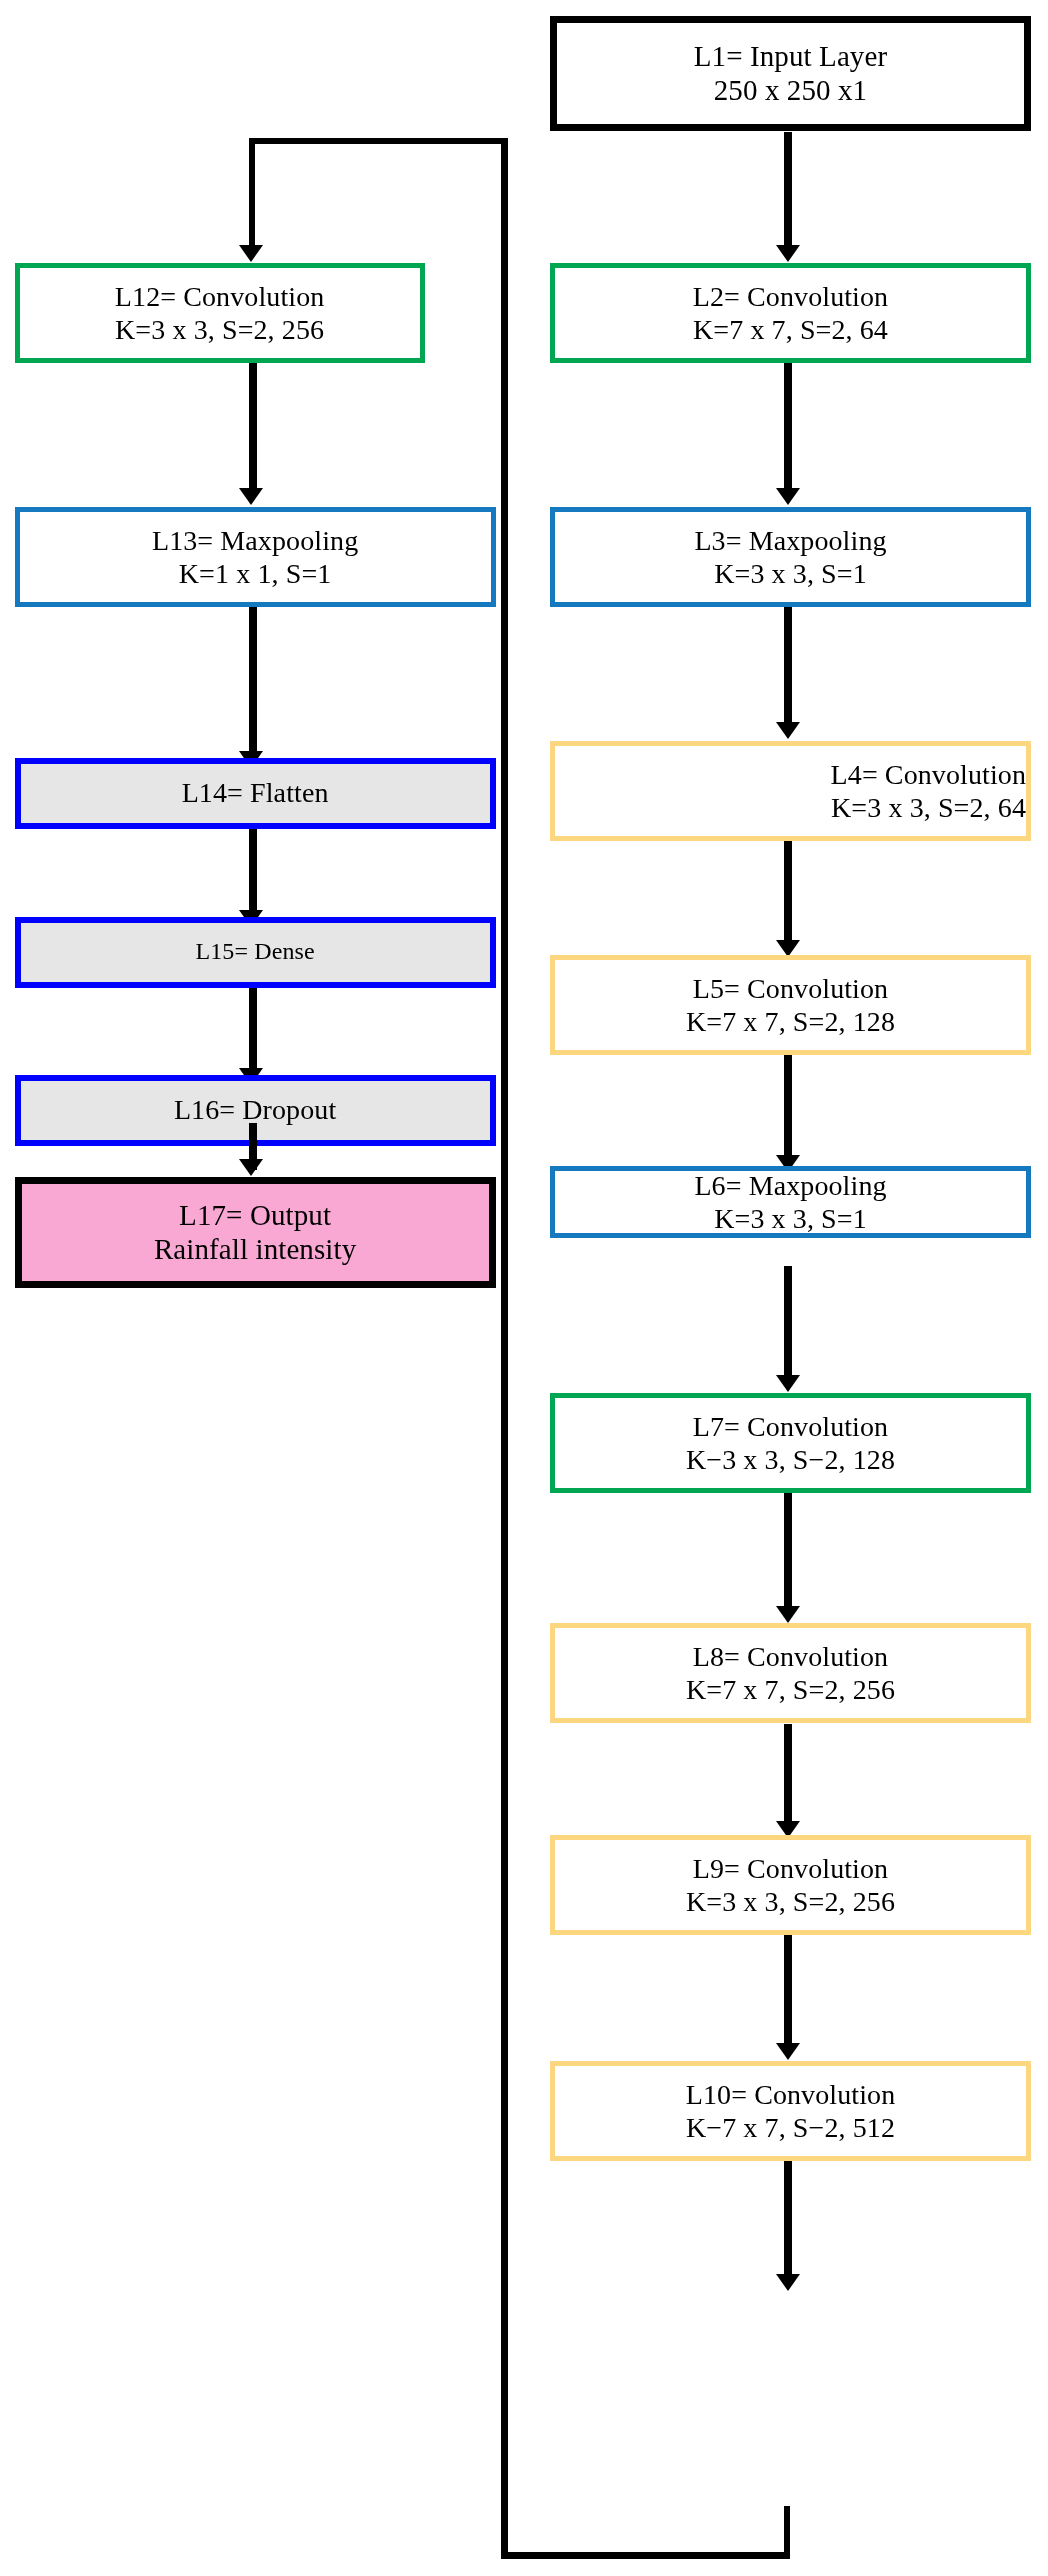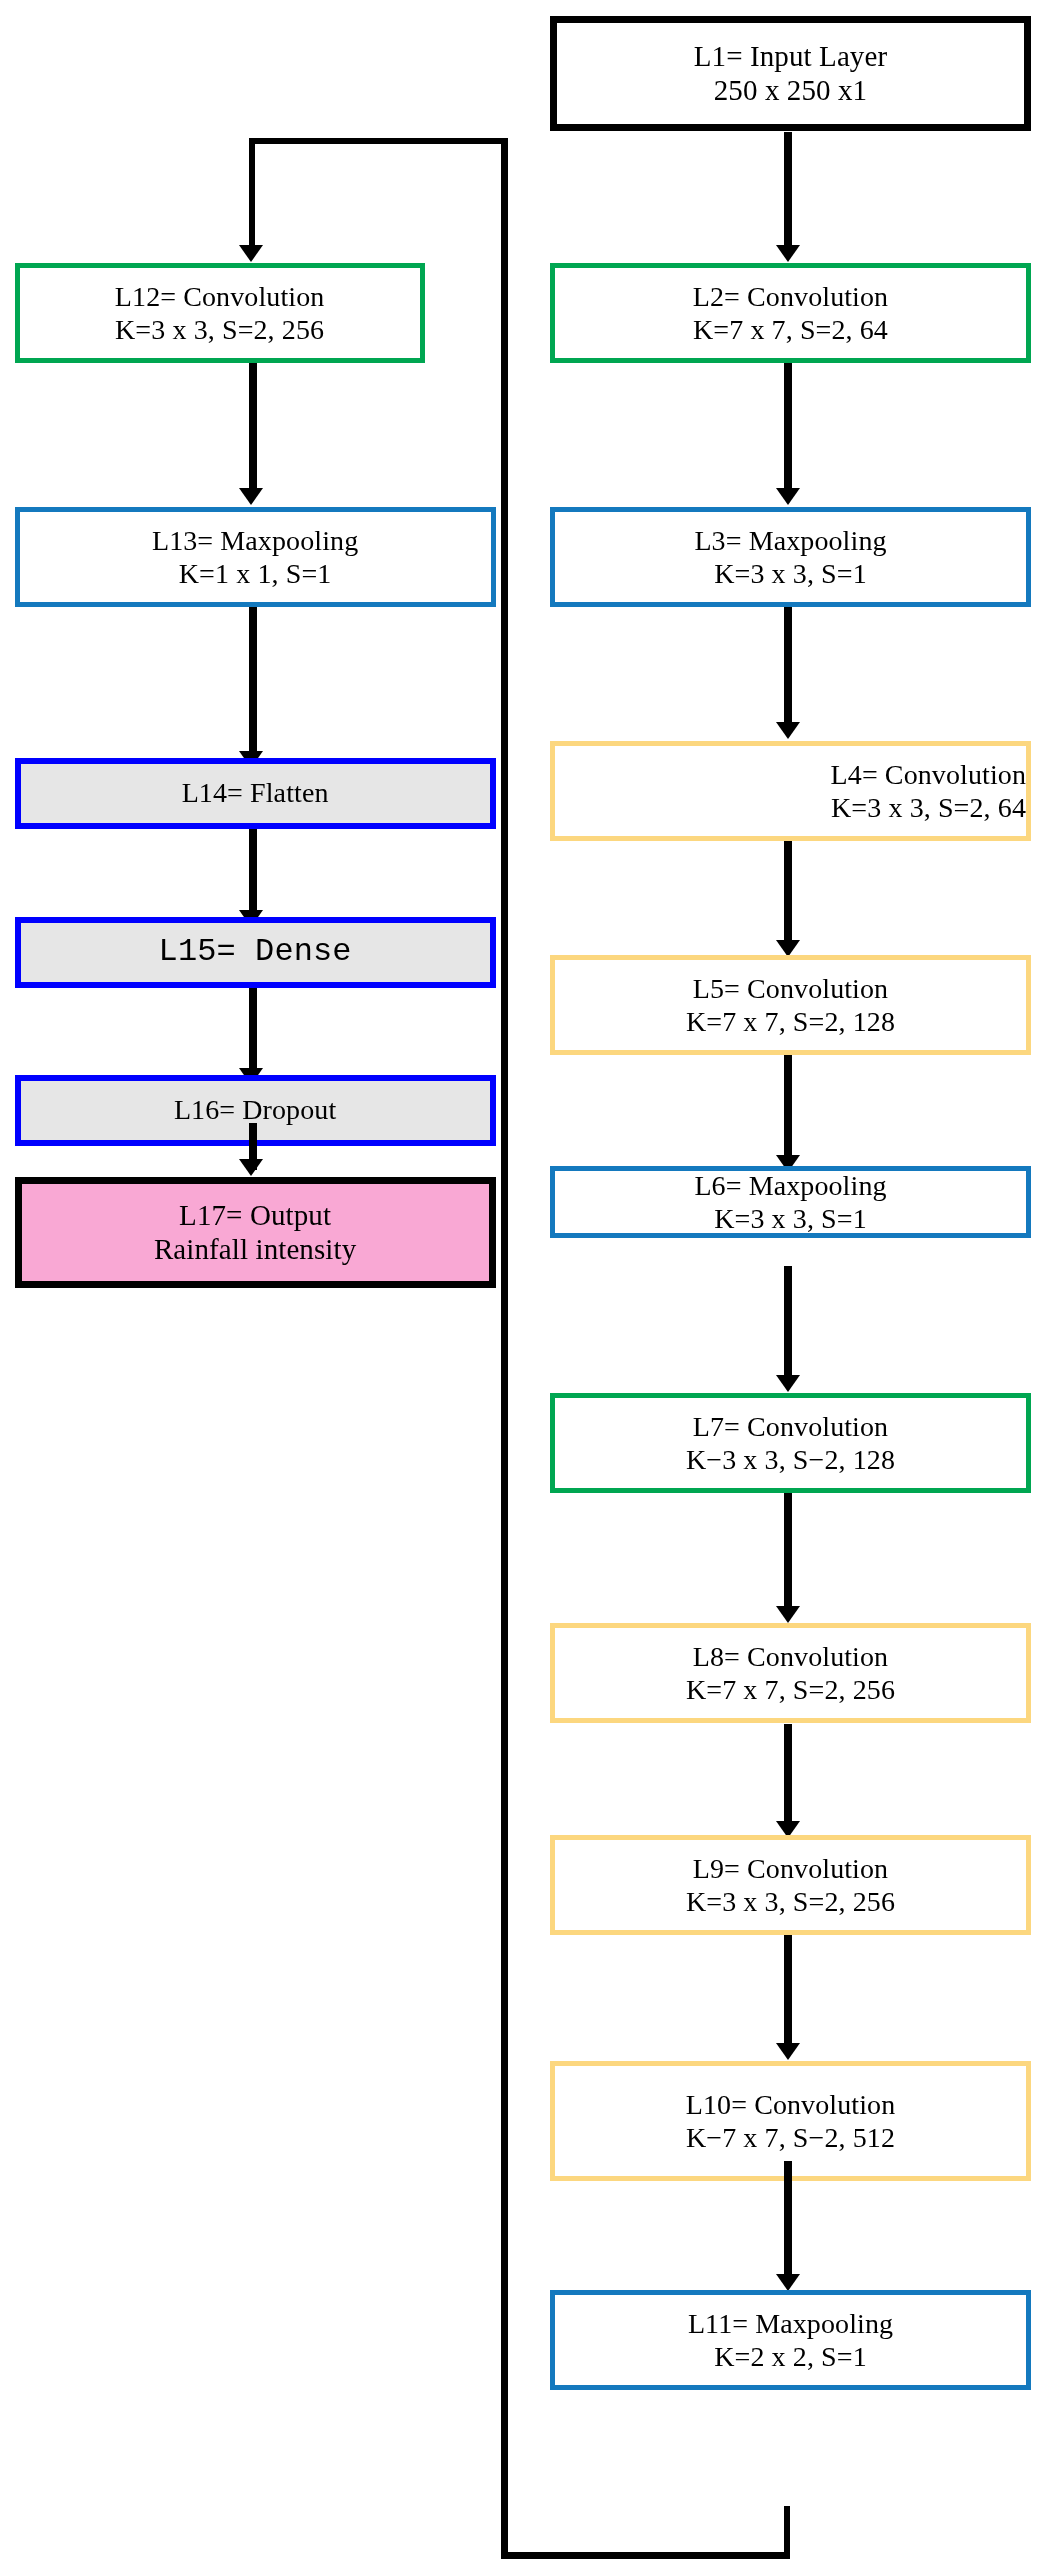--- a/index.html
+++ b/index.html
@@ -122,31 +122,27 @@
   <div class="seg" style="left:784px; top:1724px; width:7.6px; height:102px;"></div>
   <div class="arrowhead" style="left:776px; top:1821px;"></div>
 
   <div class="node b-yellow" style="left:550px; top:1835px; width:481px; height:100px; font-size:28px;">
     <span class="ln ln1">L9= Convolution</span>
     <span class="ln ln2">K=3 x 3, S=2, 256</span>
   </div>
   <div class="seg" style="left:784px; top:1935px; width:7.6px; height:111px;"></div>
   <div class="arrowhead" style="left:776px; top:2043px;"></div>
 
-  <div class="node b-yellow" style="left:550px; top:2061px; width:481px; height:120px; font-size:28px;">
+  <div class="node b-yellow" style="left:550px; top:2061px; width:481px; height:100px; font-size:28px;">
     <span class="ln ln1">L10= Convolution</span>
     <span class="ln ln2">K−7 x 7, S−2, 512</span>
   </div>
   <div class="seg" style="left:784px; top:2161px; width:7.6px; height:116px;"></div>
   <div class="arrowhead" style="left:776px; top:2274px;"></div>
 
-  <div class="node b-lblue" style="left:550px; top:2290px; width:481px; height:100px; font-size:28px;">
-    <span class="ln ln1">L11= Maxpooling</span>
-    <span class="ln ln2">K=2 x 2, S=1</span>
-  </div>
 
   <div class="node b-green" style="left:14.6px; top:263px; width:410px; height:100px; font-size:28px;">
     <span class="ln ln1">L12= Convolution</span>
     <span class="ln ln2">K=3 x 3, S=2, 256</span>
   </div>
   <div class="seg" style="left:249px; top:363px; width:7.6px; height:128px;"></div>
   <div class="arrowhead" style="left:239px; top:488px;"></div>
 
   <div class="node b-lblue" style="left:14.6px; top:507px; width:481px; height:100px; font-size:28px;">
     <span class="ln ln1">L13= Maxpooling</span>
@@ -154,21 +150,21 @@
   </div>
   <div class="seg" style="left:249px; top:607px; width:7.6px; height:148px;"></div>
   <div class="arrowhead" style="left:239px; top:751px;"></div>
 
   <div class="node b-blue" style="left:14.6px; top:758px; width:481px; height:71px; font-size:28px;">
     <span class="ln ln1">L14= Flatten</span>
   </div>
   <div class="seg" style="left:249px; top:829px; width:7.6px; height:84px;"></div>
   <div class="arrowhead" style="left:239px; top:910px;"></div>
 
-  <div class="node b-blue" style="left:14.6px; top:917px; width:481px; height:71px; font-size:32px;font-family:Liberation Mono, monospace;">
+  <div class="node b-blue" style="left:14.6px; top:917px; width:481px; height:71px; font-size:24px;">
     <span class="ln ln1">L15= Dense</span>
   </div>
   <div class="seg" style="left:249px; top:988px; width:7.6px; height:84px;"></div>
   <div class="arrowhead" style="left:239px; top:1068px;"></div>
 
   <div class="node b-blue" style="left:14.6px; top:1075px; width:481px; height:71px; font-size:28px;">
     <span class="ln ln1">L16= Dropout</span>
   </div>
   <div class="seg" style="left:249px; top:1123px; width:7.6px; height:47px;"></div>
   <div class="arrowhead" style="left:239px; top:1159px;"></div>

